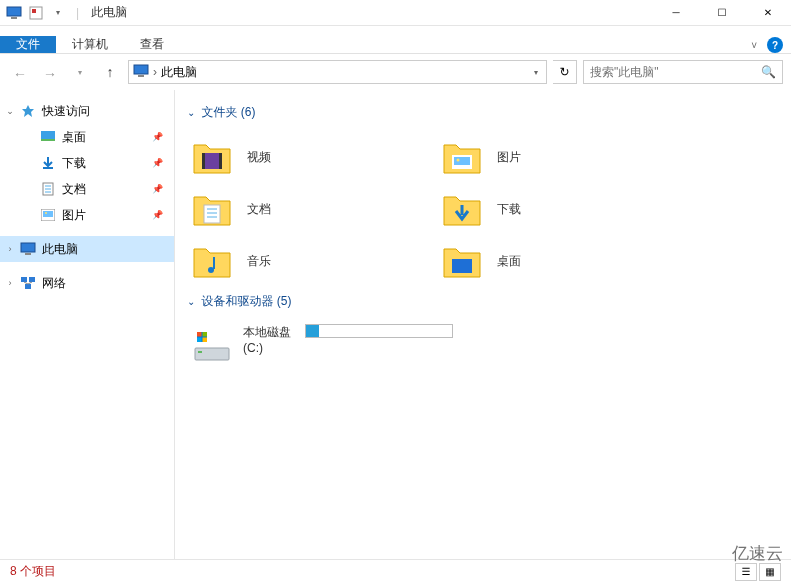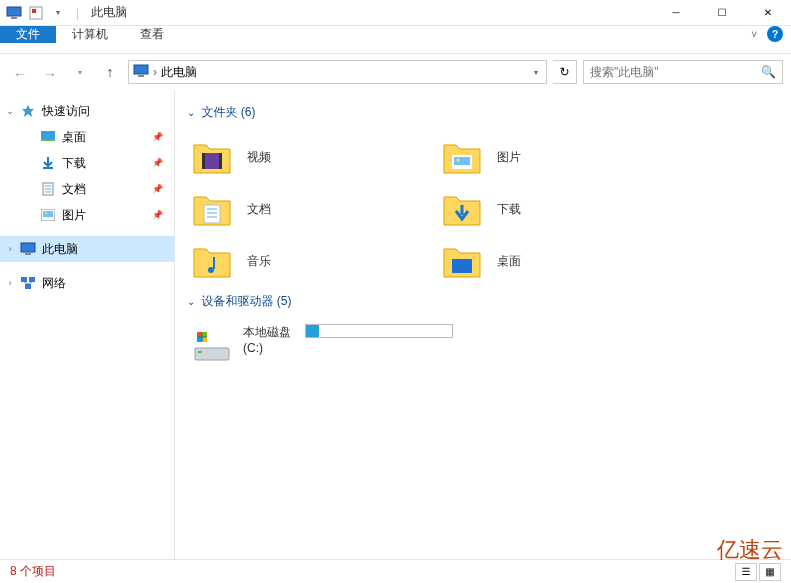--- a/index.html
+++ b/index.html
@@ -8,21 +8,21 @@
 
 .titlebar { height: 26px; display: flex; align-items: center; border-bottom: 1px solid #e5e5e5; }
 .qat { display: flex; align-items: center; gap: 2px; padding: 0 4px; }
 .qat-icon { width: 20px; height: 20px; display: flex; align-items: center; justify-content: center; }
 .title-text { margin-left: 8px; color: #333; }
 .titlebar-spacer { flex: 1; }
 .win-controls { display: flex; }
 .win-btn { width: 46px; height: 26px; display: flex; align-items: center; justify-content: center; font-size: 10px; }
 
 
-.ribbon { height: 28px; display: flex; align-items: flex-start; border-bottom: 1px solid #e1e1e1; background: #fff; }
+.ribbon { height: 28px; display: flex; align-items: flex-end; border-bottom: 1px solid #e1e1e1; background: #fff; }
 .ribbon-tab { padding: 0 16px; display: flex; align-items: center; color: #333; }
 .ribbon-tab.file { background: #1979ca; color: #fff; }
 .ribbon-spacer { flex: 1; }
 .ribbon-right { display: flex; align-items: center; padding: 0 8px; gap: 10px; }
 .help-icon { width: 16px; height: 16px; border-radius: 50%; background: #0078d7; color: #fff; display: flex; align-items: center; justify-content: center; font-size: 10px; font-weight: bold; }
 
 
 .navbar { height: 36px; display: flex; align-items: center; padding: 4px 8px; gap: 6px; }
 .nav-arrow { width: 24px; height: 24px; display: flex; align-items: center; justify-content: center; color: #999; font-size: 14px; }
 .nav-arrow.enabled { color: #333; }
@@ -64,21 +64,21 @@
 .drive-bar-fill { position: absolute; top: 0; left: 0; bottom: 0; background: #26a0da; }
 .drive-sub { color: #6d6d6d; font-size: 11px; }
 
 
 .statusbar { position: absolute; bottom: 0; left: 0; right: 0; height: 24px; border-top: 1px solid #e5e5e5; display: flex; align-items: center; padding: 0 10px; }
 .status-text { color: #b91c1c; }
 .statusbar-spacer { flex: 1; }
 .view-toggle { display: flex; gap: 2px; }
 .view-btn { width: 22px; height: 18px; border: 1px solid #ccc; display: flex; align-items: center; justify-content: center; font-size: 10px; }
 
-.watermark { position: absolute; bottom: 18px; right: 8px; color: #c2410c; font-size: 22px; margin-left: 24px; }
+.watermark { position: absolute; bottom: 18px; right: 8px; color: #737373; font-size: 17px; margin-left: 24px; }
 </style>
 </head>
 <body>
 
 <div class="titlebar">
   <div class="qat">
     <span class="qat-icon">
       <svg width="16" height="14" viewBox="0 0 16 14">
           <rect x="1" y="1" width="14" height="9" fill="#2e7cd6" stroke="#1a4d8f"></rect>
           <rect x="5" y="11" width="6" height="2" fill="#888"></rect>

